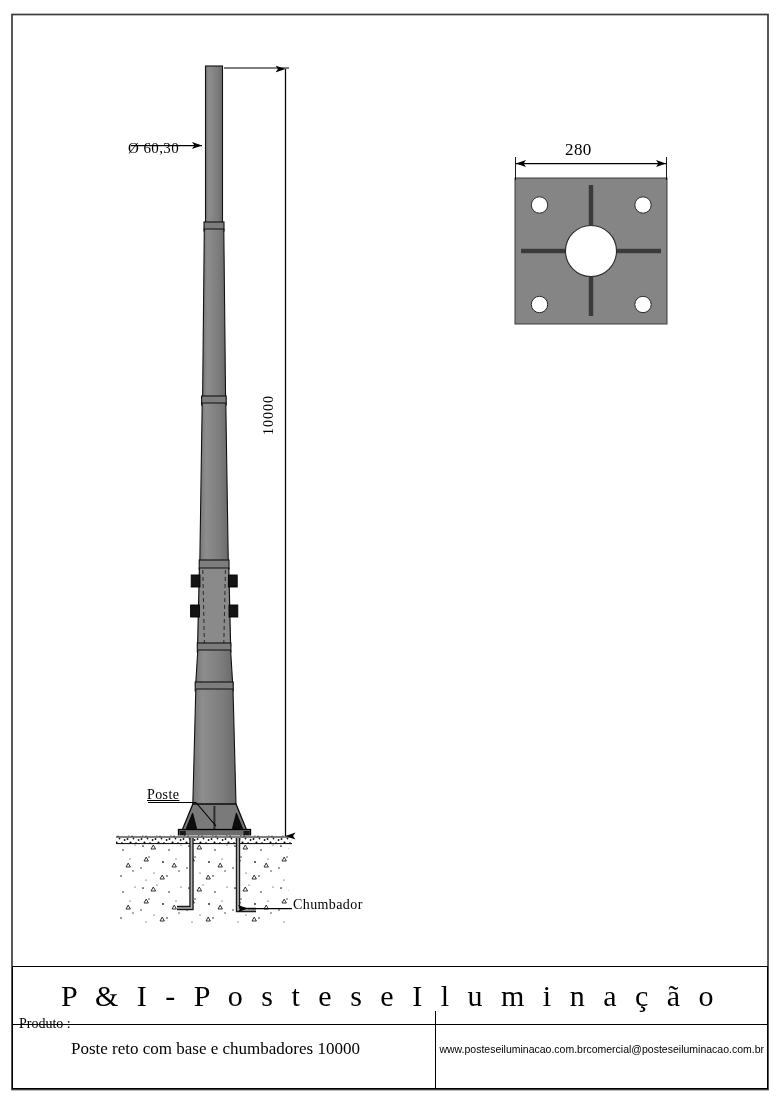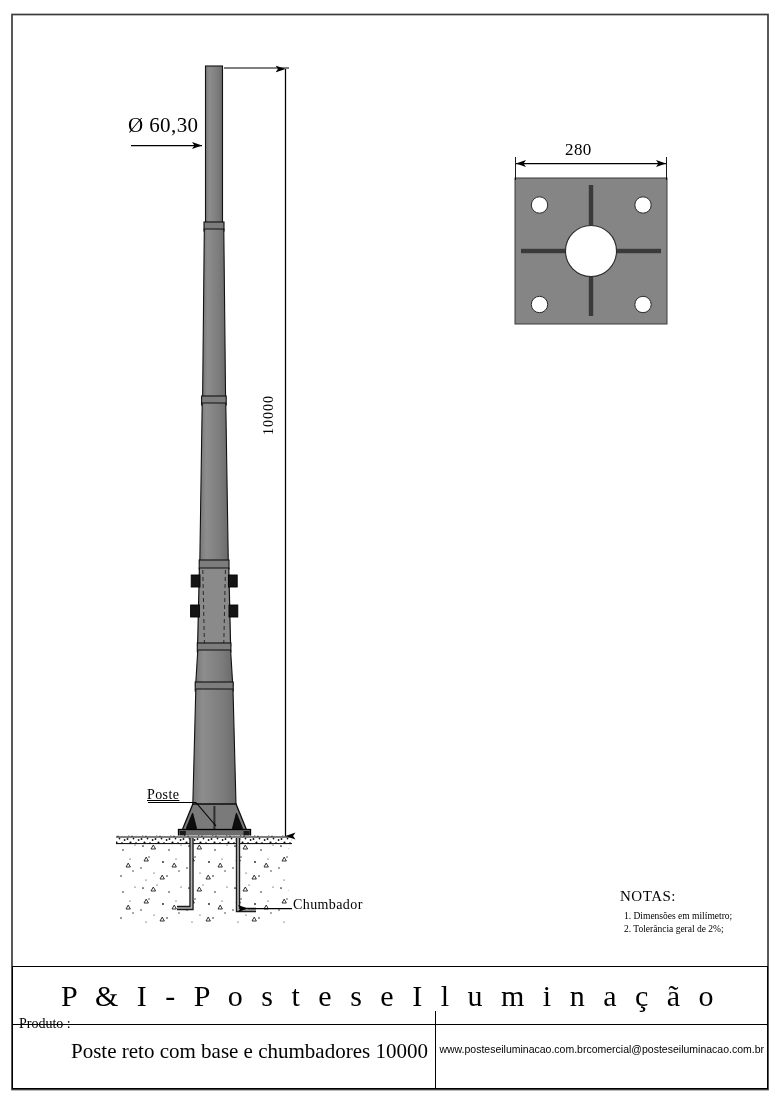--- a/index.html
+++ b/index.html
@@ -33,22 +33,22 @@
   .dim-label {
     font-family: "Liberation Serif", serif;
     font-size: 15px;
     letter-spacing: 0.4px;
   }
   .dim-280 {
     left: 565px; top: 141px;
     font-size: 17px;
   }
   .dim-diam {
-    left: 128px; top: 115px;
-    font-size: 21px;
+    left: 128px; top: 141px;
+    font-size: 15px;
   }
   .dim-10000 {
     left: 262px; top: 435px;
     font-size: 14px;
     transform: rotate(-90deg);
     transform-origin: 0 0;
     letter-spacing: 1px;
   }
   .lbl-base {
     left: 147px; top: 788px;
@@ -107,21 +107,21 @@
     border-right: 1.6px solid #000;
   }
   #produto-label {
     position: absolute;
     left: 6px; top: 5px;
     font-size: 14px;
   }
   #produto-value {
     position: absolute;
     left: 58px; top: 28px;
-    font-size: 21px;
+    font-size: 17px;
     white-space: nowrap;
   }
   #contact-cell {
     flex: 1;
     display: flex;
     flex-direction: row;
     align-items: center;
     justify-content: center;
     padding: 0 3px;
   }
@@ -324,25 +324,20 @@
   <div class="txt dim-label dim-280">280</div>
 
   <div class="txt dim-label dim-diam">Ø 60,30</div>
 
   <div class="txt dim-label dim-10000">10000</div>
 
   <div class="txt dim-label lbl-base">Poste</div>
 
   <div class="txt dim-label lbl-chumbador">Chumbador</div>
 
-  <div id="notes-block">
-    <div class="notes-title">NOTAS:</div>
-    <div class="note-item">1. Dimensões em milímetro;</div>
-    <div class="note-item">2. Tolerância geral de 2%;</div>
-  </div>
 
   <div id="company-bar">
     <div id="company-name">P &amp; I  -  P o s t e s   e   I l u m i n a ç ã o</div>
   </div>
 
   <div id="title-row">
     <div id="produto-cell">
       <div id="produto-label">Produto :</div>
       <div id="produto-value">Poste reto com base e chumbadores 10000</div>
     </div>

